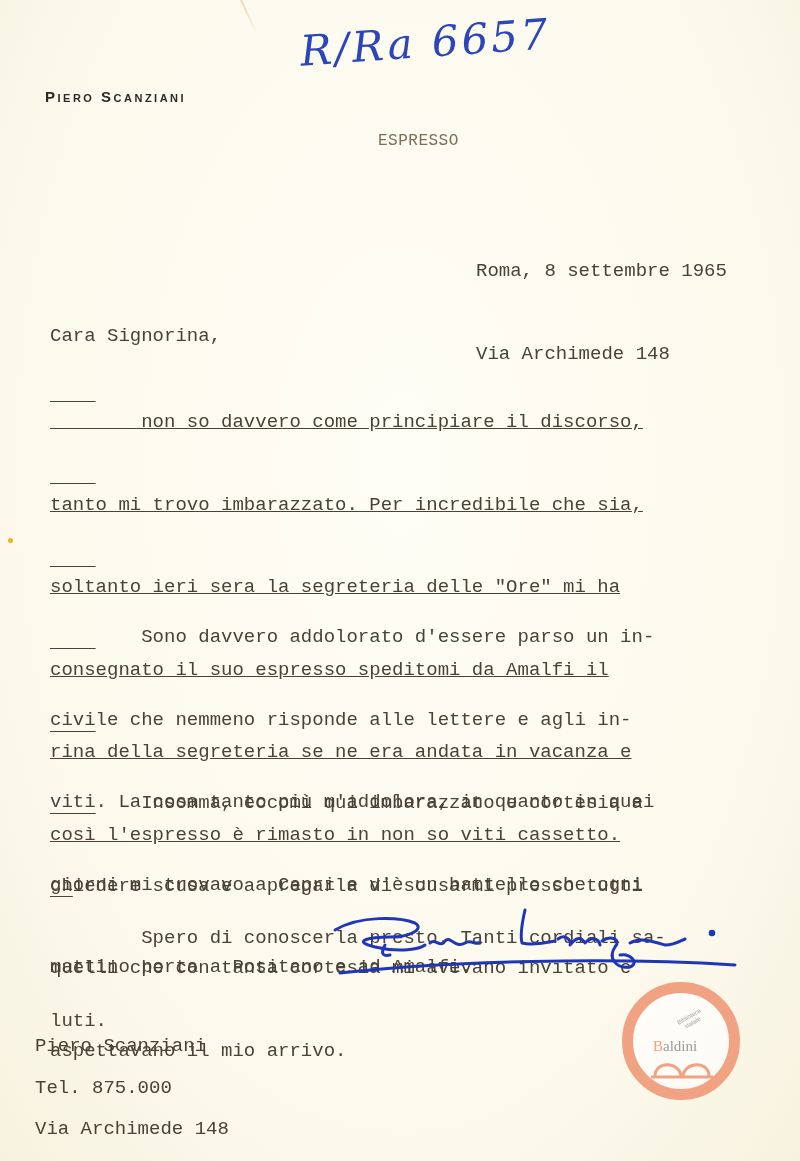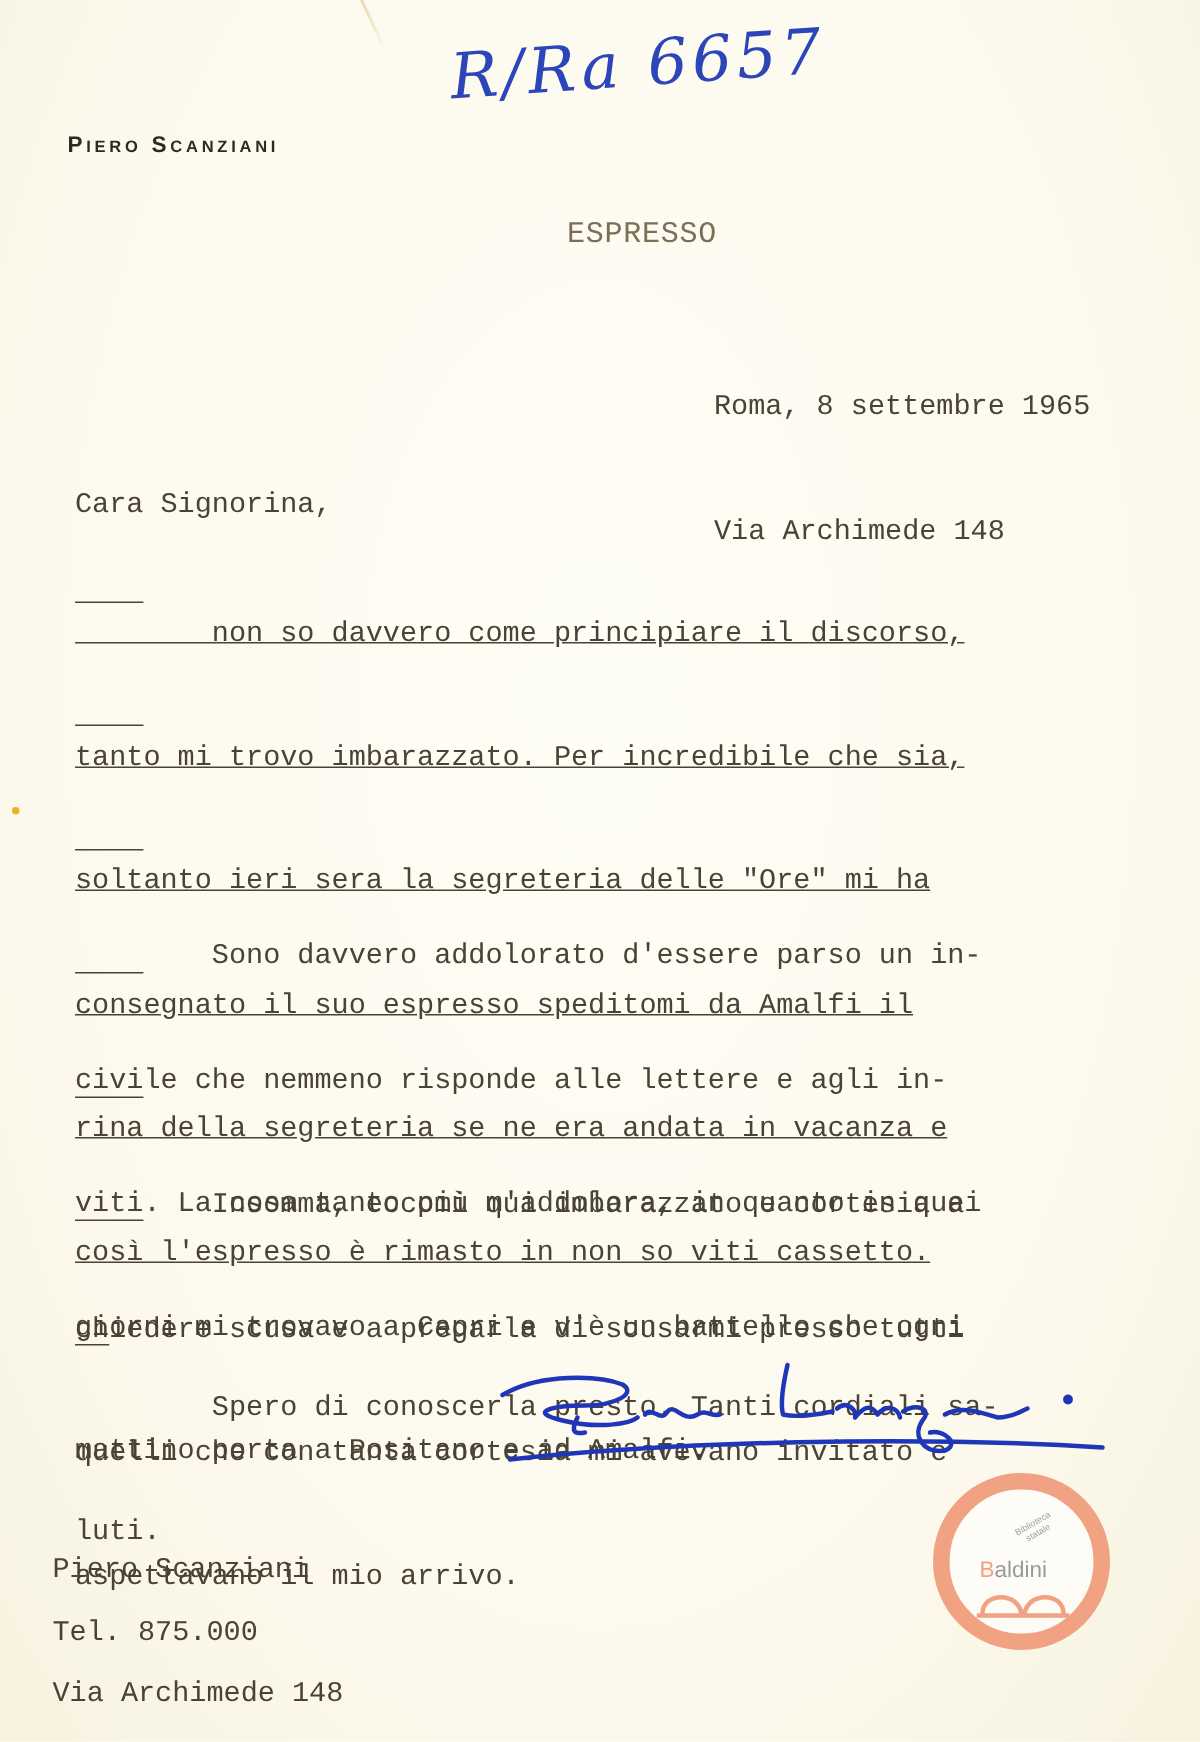--- a/index.html
+++ b/index.html
@@ -26,21 +26,21 @@
       font-variant: small-caps; font-weight: bold;
     }
     .archive-code {
       position: absolute; left: 300px; top: 18px;
       font-family: "DejaVu Serif", serif; font-style: italic;
       font-size: 42px; color: #2c45b8; letter-spacing: 3px;
       transform: rotate(-4deg);
     }
     .espresso {
       position: absolute; left: 378px; top: 132px;
-      font-size: 20px; color: #7b6f55; letter-spacing: 0.5px; margin-top: 13px;
+      font-size: 16px; color: #7b6f55; letter-spacing: 0.5px;
     }
     .tx { font-size: 19px; line-height: 27.5px; white-space: pre; }
     .dateblock { position: absolute; left: 432px; top: 203px; margin-left: 44px; }
     .salutation { position: absolute; left: 50px; top: 311px; margin-top: 12px; }
     .para { position: absolute; left: 50px; }
     .p1 { top: 354px; text-decoration: underline; }
     .p2 { top: 569px; }
     .p3 { top: 735px; }
     .p4 { top: 870px; }
     .line { display: block; }
@@ -56,21 +56,21 @@
       background: rgba(255,255,255,0.6);
     }
     .stamp-small {
       position: absolute; left: 38px; top: 20px; width: 40px;
       font-family: "Liberation Sans", sans-serif; font-size: 6px;
       color: #a0a0a0; line-height: 7px; text-align: center;
       transform: rotate(-30deg);
     }
     .stamp-name {
       position: absolute; left: 20px; top: 45px;
-      font-family: Liberation Sans, sans-serif; font-size: 15px; color: #9a9a9a;
+      font-family: Liberation Serif, serif; font-size: 15px; color: #9a9a9a;
     }
     .stamp-name .b { color: #f0a283; }
     .stamp-books { position: absolute; left: 18px; top: 64px; width: 62px; height: 22px; }
     .orange-dot {
       position: absolute; left: 8px; top: 538px; width: 5px; height: 5px;
       border-radius: 50%; background: #f0b020;
     }
   </style>
 </head>
 <body>

